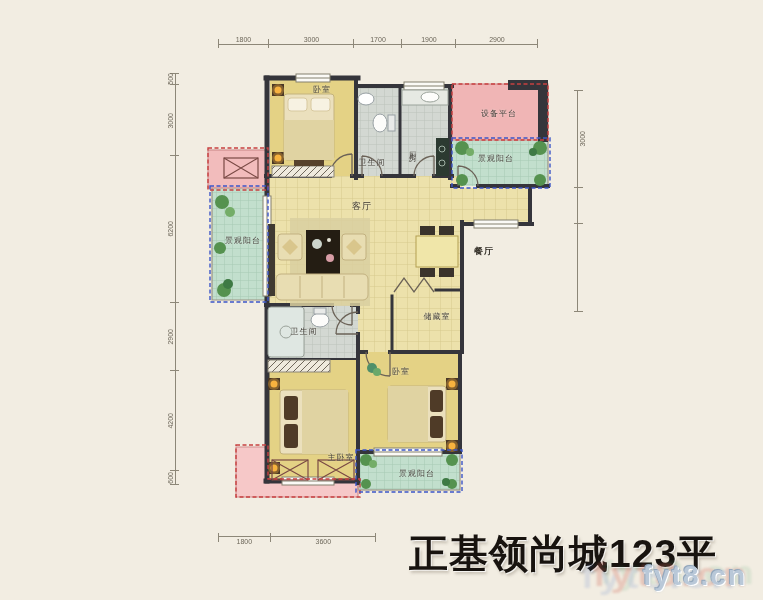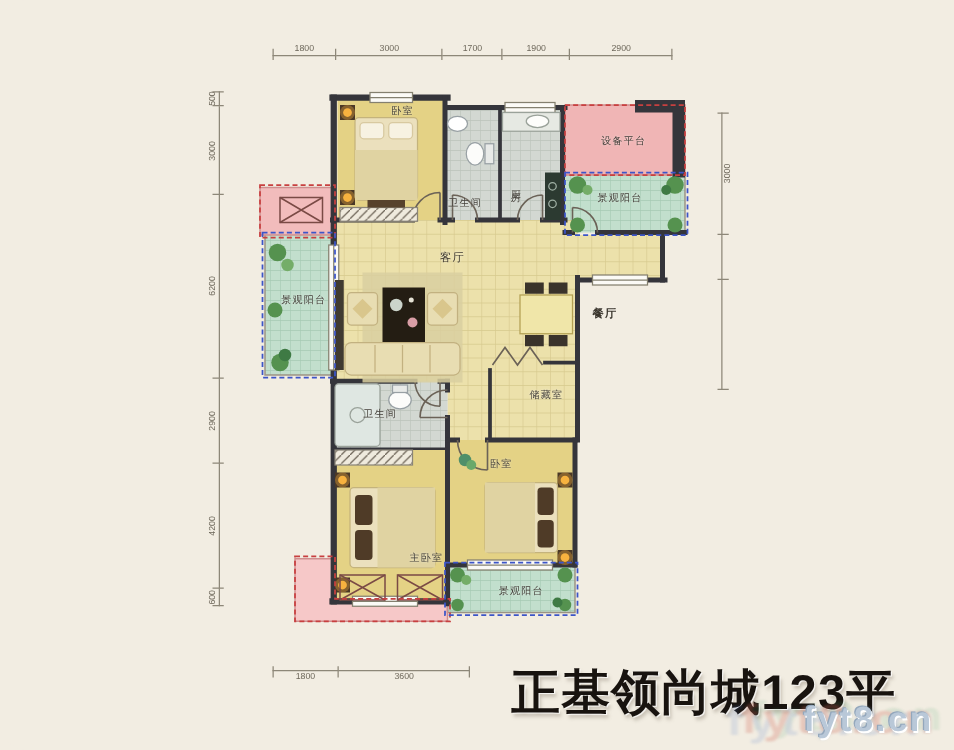--- a/index.html
+++ b/index.html
@@ -24,21 +24,21 @@
   .p-bed1 { left:322px; top:89px; }
   .p-bath1 { left:372px; top:162px; }
   .p-kitchen { left:411px; top:147px; }
   .p-equip { left:499px; top:113px;text-align:right; }
   .p-sky { left:496px; top:158px; }
   .p-balcl { left:243px; top:240px; }
   .p-living { left:314px; top:206px; }
   .p-dining { left:436px; top:251px;font-weight:bold; }
   .p-storage { left:437px; top:316px;font-family:Liberation Mono, monospace; }
   .p-bath2 { left:304px; top:331px; }
-  .p-master { left:341px; top:446px; }
+  .p-master { left:341px; top:457px; }
   .p-bed3 { left:401px; top:371px; }
   .p-balcb { left:417px; top:473px; }
 
   
   .dim { position:absolute; display:flex; }
   .dlab { font-size:7px; color:#6d675a; }
 
   .dim-h { flex-direction:row; }
   .dim-h .seg { position:relative; display:flex; justify-content:center; flex-basis:0; }
   .dim-h.line-bottom .seg { border-bottom:1px solid #8d8778; align-items:flex-end; }

